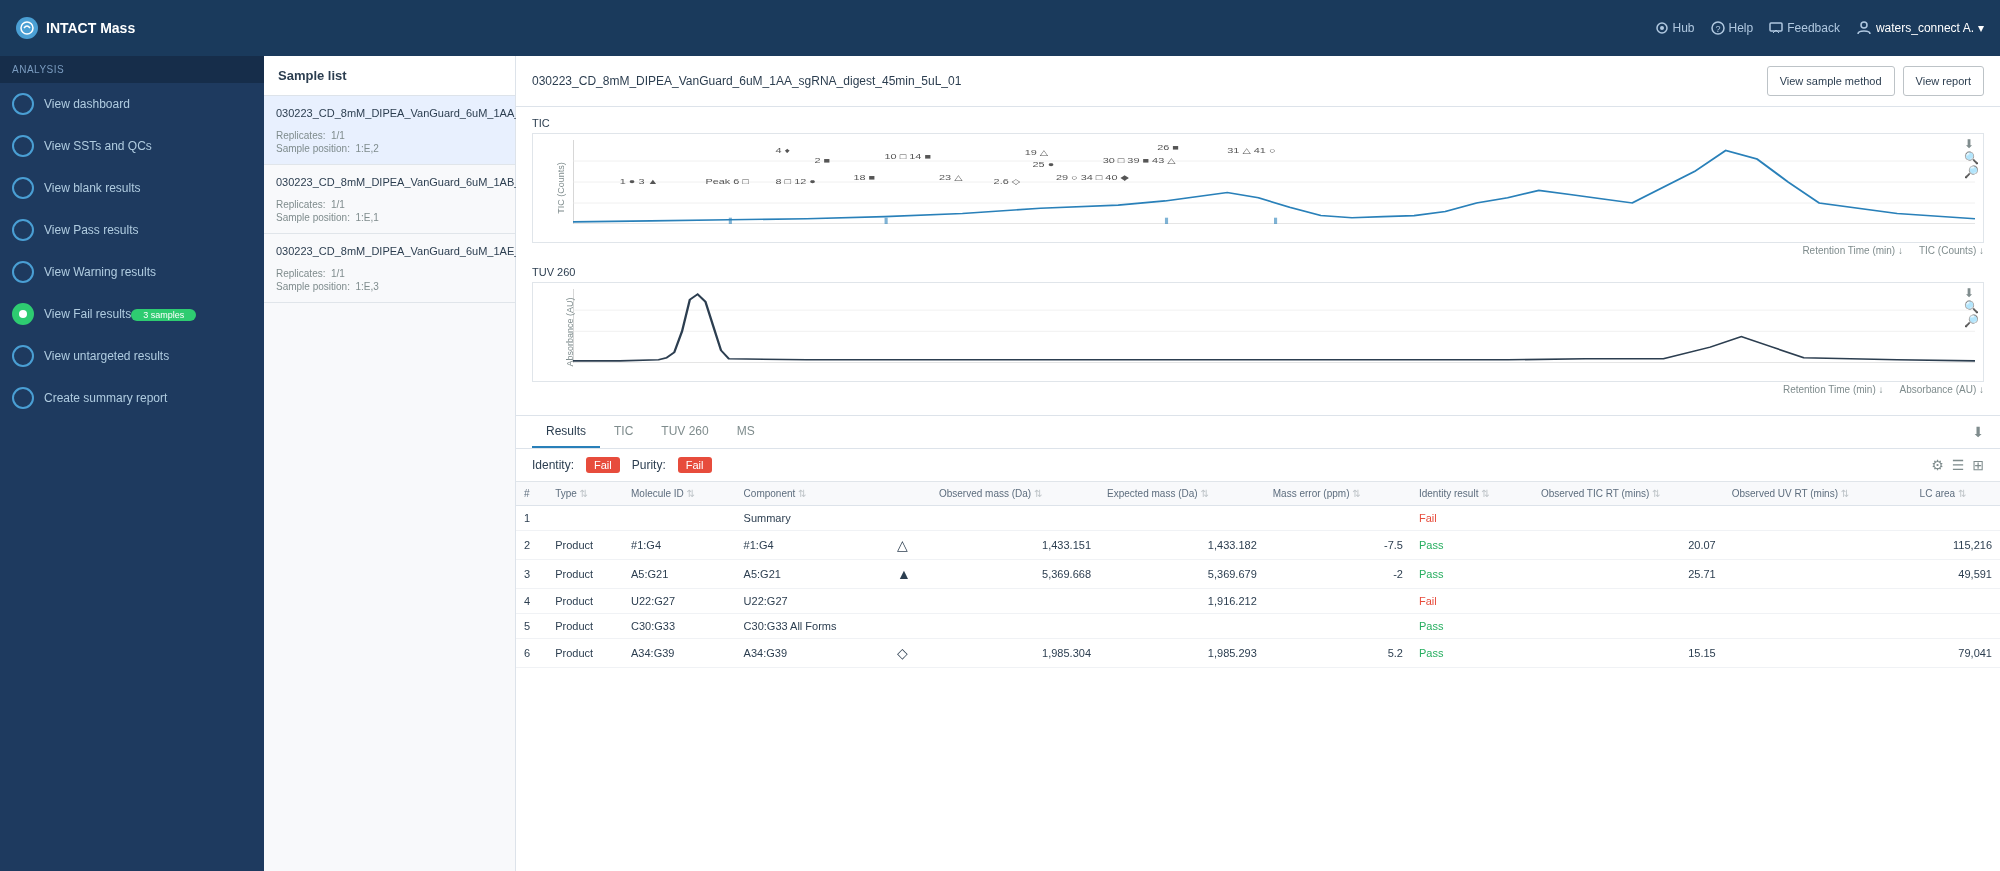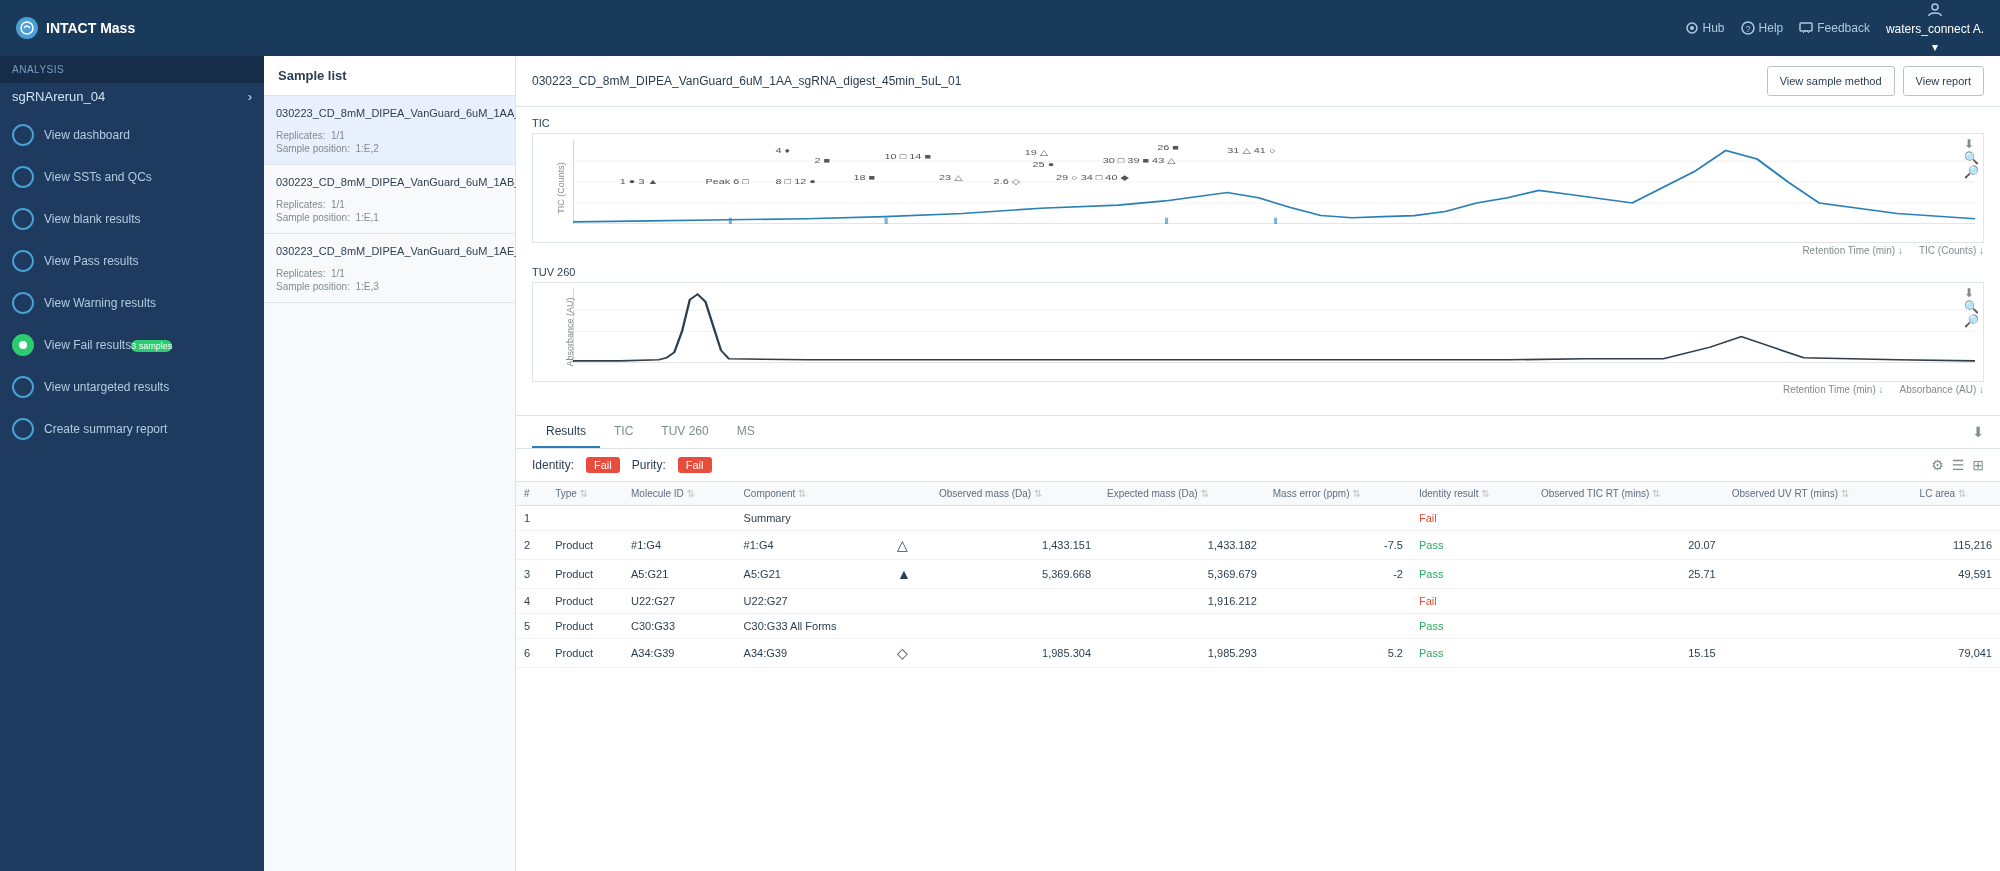--- a/index.html
+++ b/index.html
@@ -13,21 +13,21 @@
       align-items: center;
       padding: 0 16px;
       color: white;
       justify-content: space-between;
     }
     .top-nav-left { display: flex; align-items: center; gap: 8px; }
     .top-nav-logo { font-weight: bold; font-size: 14px; color: white; display: flex; align-items: center; gap: 6px; }
     .logo-icon { width: 22px; height: 22px; background: #4a9fd4; border-radius: 50%; display: flex; align-items: center; justify-content: center; font-size: 10px; color: white; }
     .top-nav-right { display: flex; align-items: center; gap: 16px; font-size: 12px; }
     .nav-btn { color: #b0c8e0; cursor: pointer; display: flex; align-items: center; gap: 4px; }
-    .user-btn { color: white; display: flex; align-items: center; gap: 4px; cursor: pointer; flex-direction: column; }
+    .user-btn { color: white; display: flex; align-items: center; gap: 4px; cursor: pointer; }
 
     
     .layout { display: flex; height: calc(100vh - 44px); }
 
     
     .sidebar {
       width: 264px;
       background: #1e3a5f;
       color: white;
       display: flex;
@@ -69,21 +69,21 @@
       background: transparent;
     }
     .sidebar-item.active-green .circle {
       background: #2ecc71;
       border-color: #2ecc71;
     }
     .badge {
       background: #2ecc71;
       color: white;
       border-radius: 10px;
-      padding: 1px 0;
+      padding: 1px 12px;
       font-size: 9px;
       margin-top: 2px;
     }
     .sidebar-item-content { display: flex; }
 
     
     .sample-panel {
       width: 252px;
       background: #f8f9fb;
       border-right: 1px solid #dde3ea;
@@ -286,24 +286,20 @@
       <span>waters_connect A.</span>
       <span>▾</span>
     </div>
   </div>
 </div>
 
 <div class="layout">
 
   <div class="sidebar">
     <div class="sidebar-analysis">ANALYSIS</div>
-    <div class="sidebar-title">
-      <span>sgRNArerun_04</span>
-      <span>›</span>
-    </div>
 
     <div class="sidebar-item">
       <div class="circle"></div>
       <span>View dashboard</span>
     </div>
     <div class="sidebar-item">
       <div class="circle"></div>
       <span>View SSTs and QCs</span>
     </div>
     <div class="sidebar-item">

